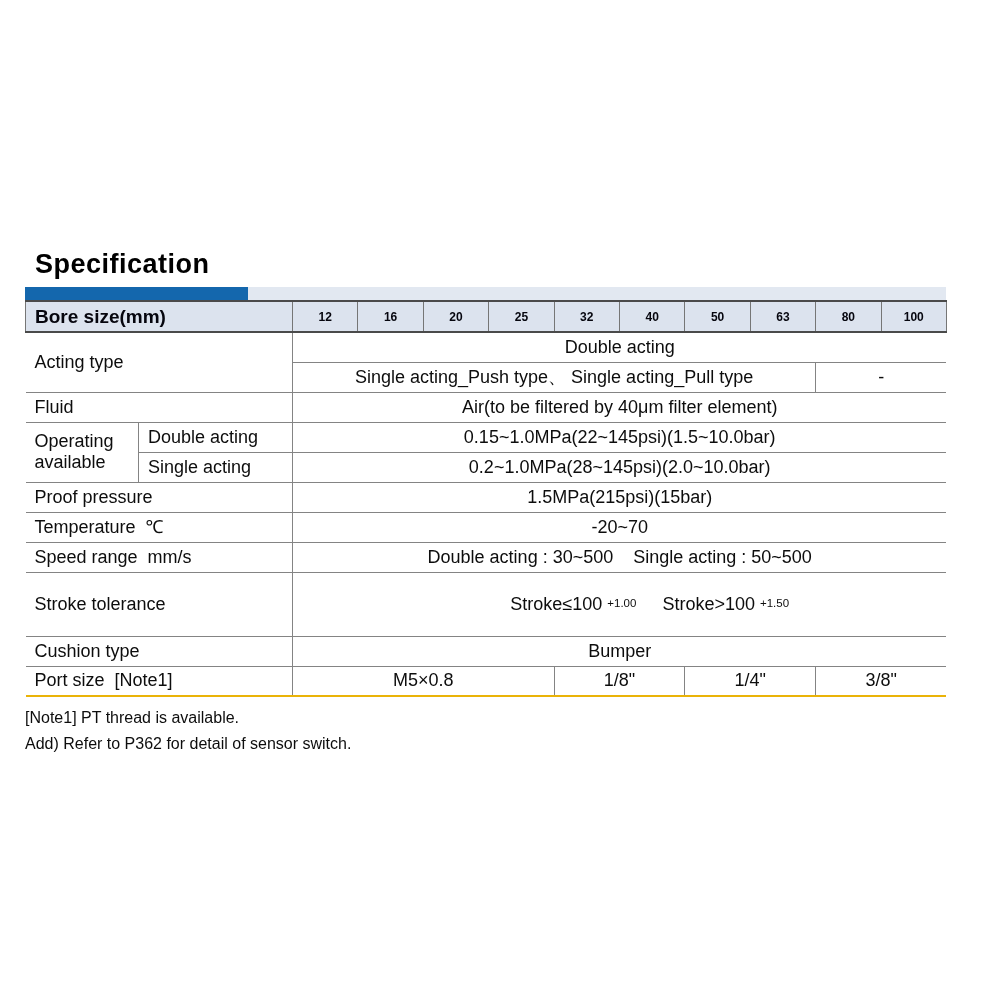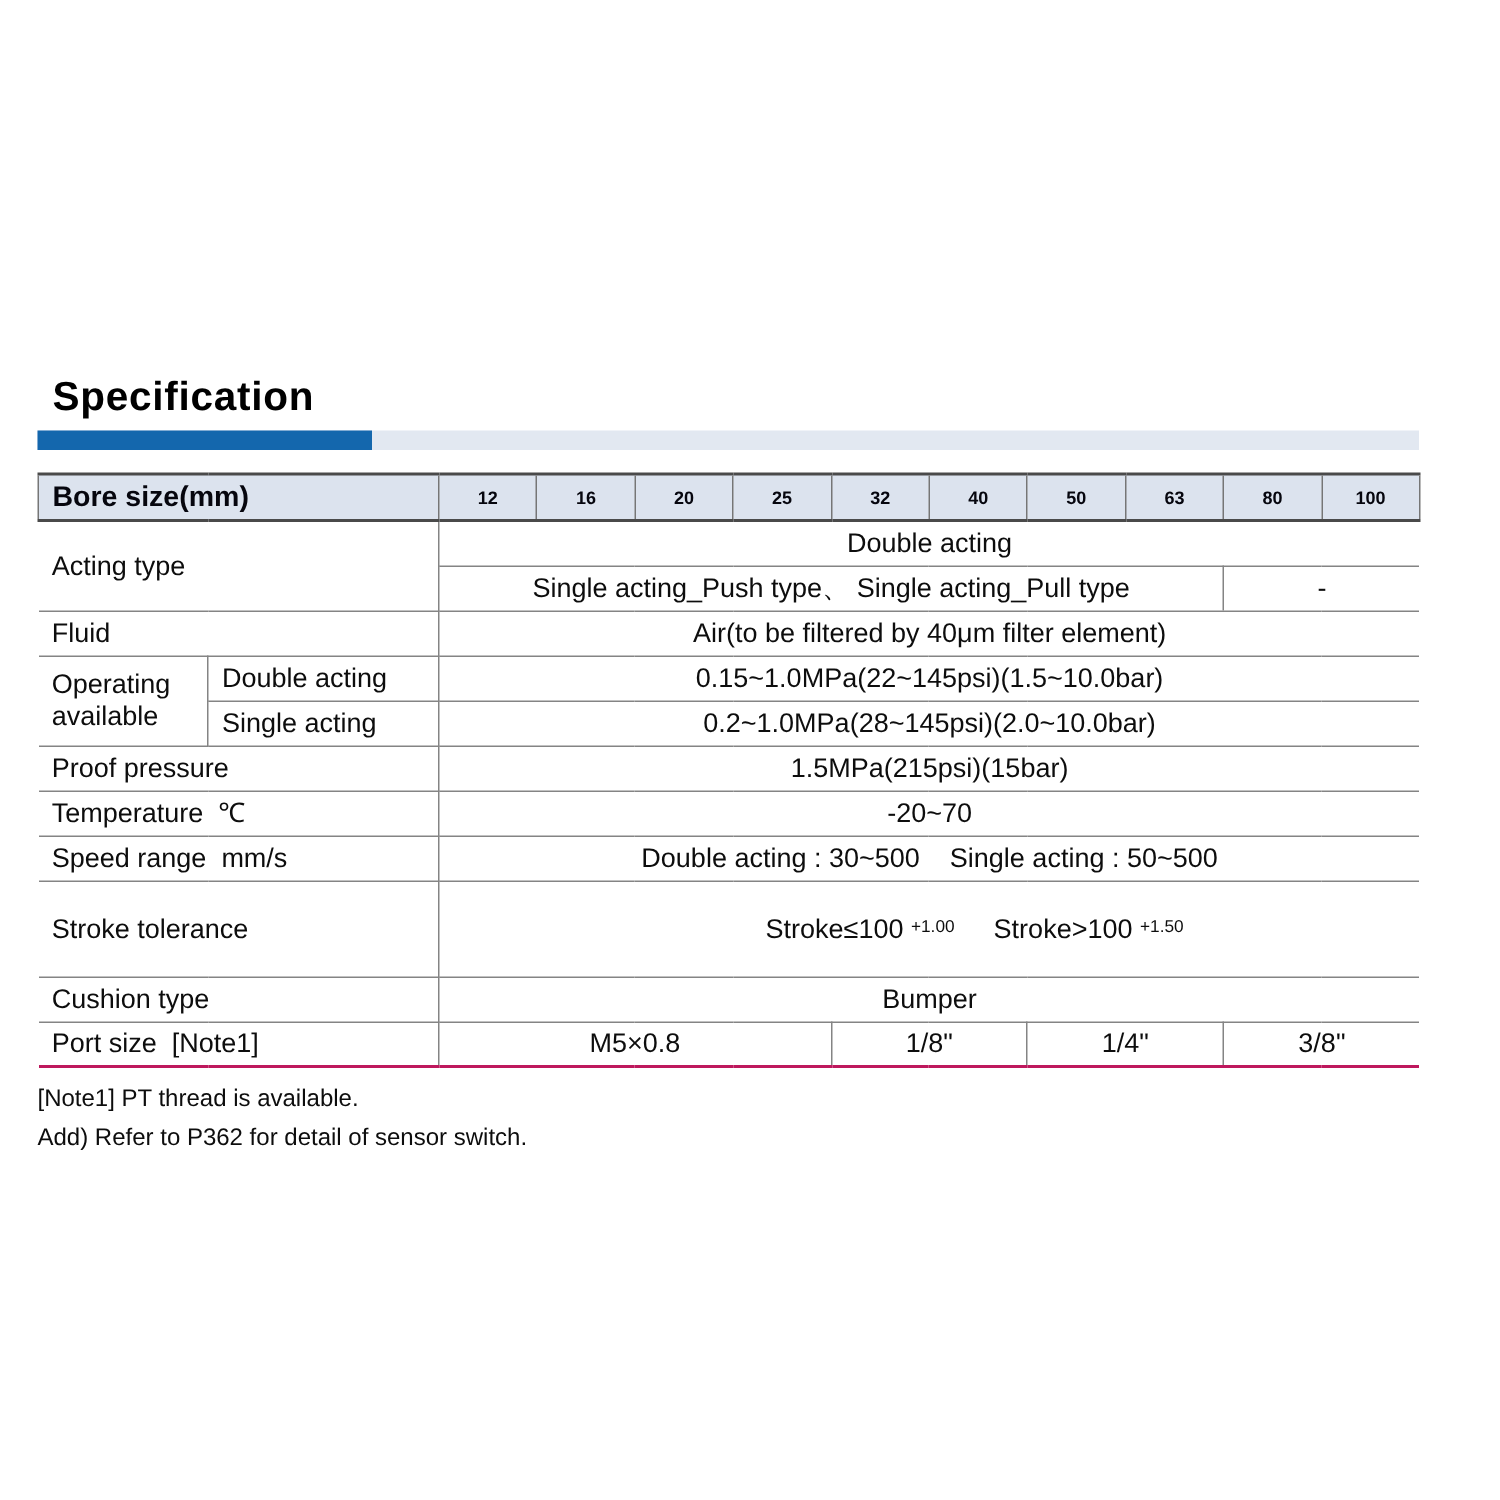--- a/index.html
+++ b/index.html
@@ -34,21 +34,20 @@
     background: #e2e8f1;
   }
   .accent-bar .dark {
     position: absolute;
     left: 0; top: 0;
     height: 100%;
     width: 223px;
     background: #1467ad;
   }
   table.spec {
-    margin-top: 15px;
     width: 921px;
     border-collapse: collapse;
     table-layout: fixed;
   }
   col.c-lab1 { width: 113px; }
   col.c-lab2 { width: 154px; }
   col.c-bore { width: 65.4px; }
   th {
     background: #dce3ee;
     border: 1px solid #767676;
@@ -80,21 +79,21 @@
     border-right: 1px solid #848484;
     line-height: 21px;
   }
   td.sublabel {
     text-align: left;
     padding-left: 9px;
     border-right: 1px solid #848484;
   }
   td.c { text-align: center; }
   td.bl { border-left: 1px solid #848484; }
-  tr.last-row td { border-bottom: 2px solid #be185d; }
+  tr.last-row td { border-bottom: 2px solid #eab308; }
   .tol {
     display: inline-flex;
     flex-direction: row;
     align-items: center;
     font-size: 11.5px;
     line-height: 10px;
     margin-left: 5px;
     vertical-align: middle;
     position: relative;
     top: -2px;

